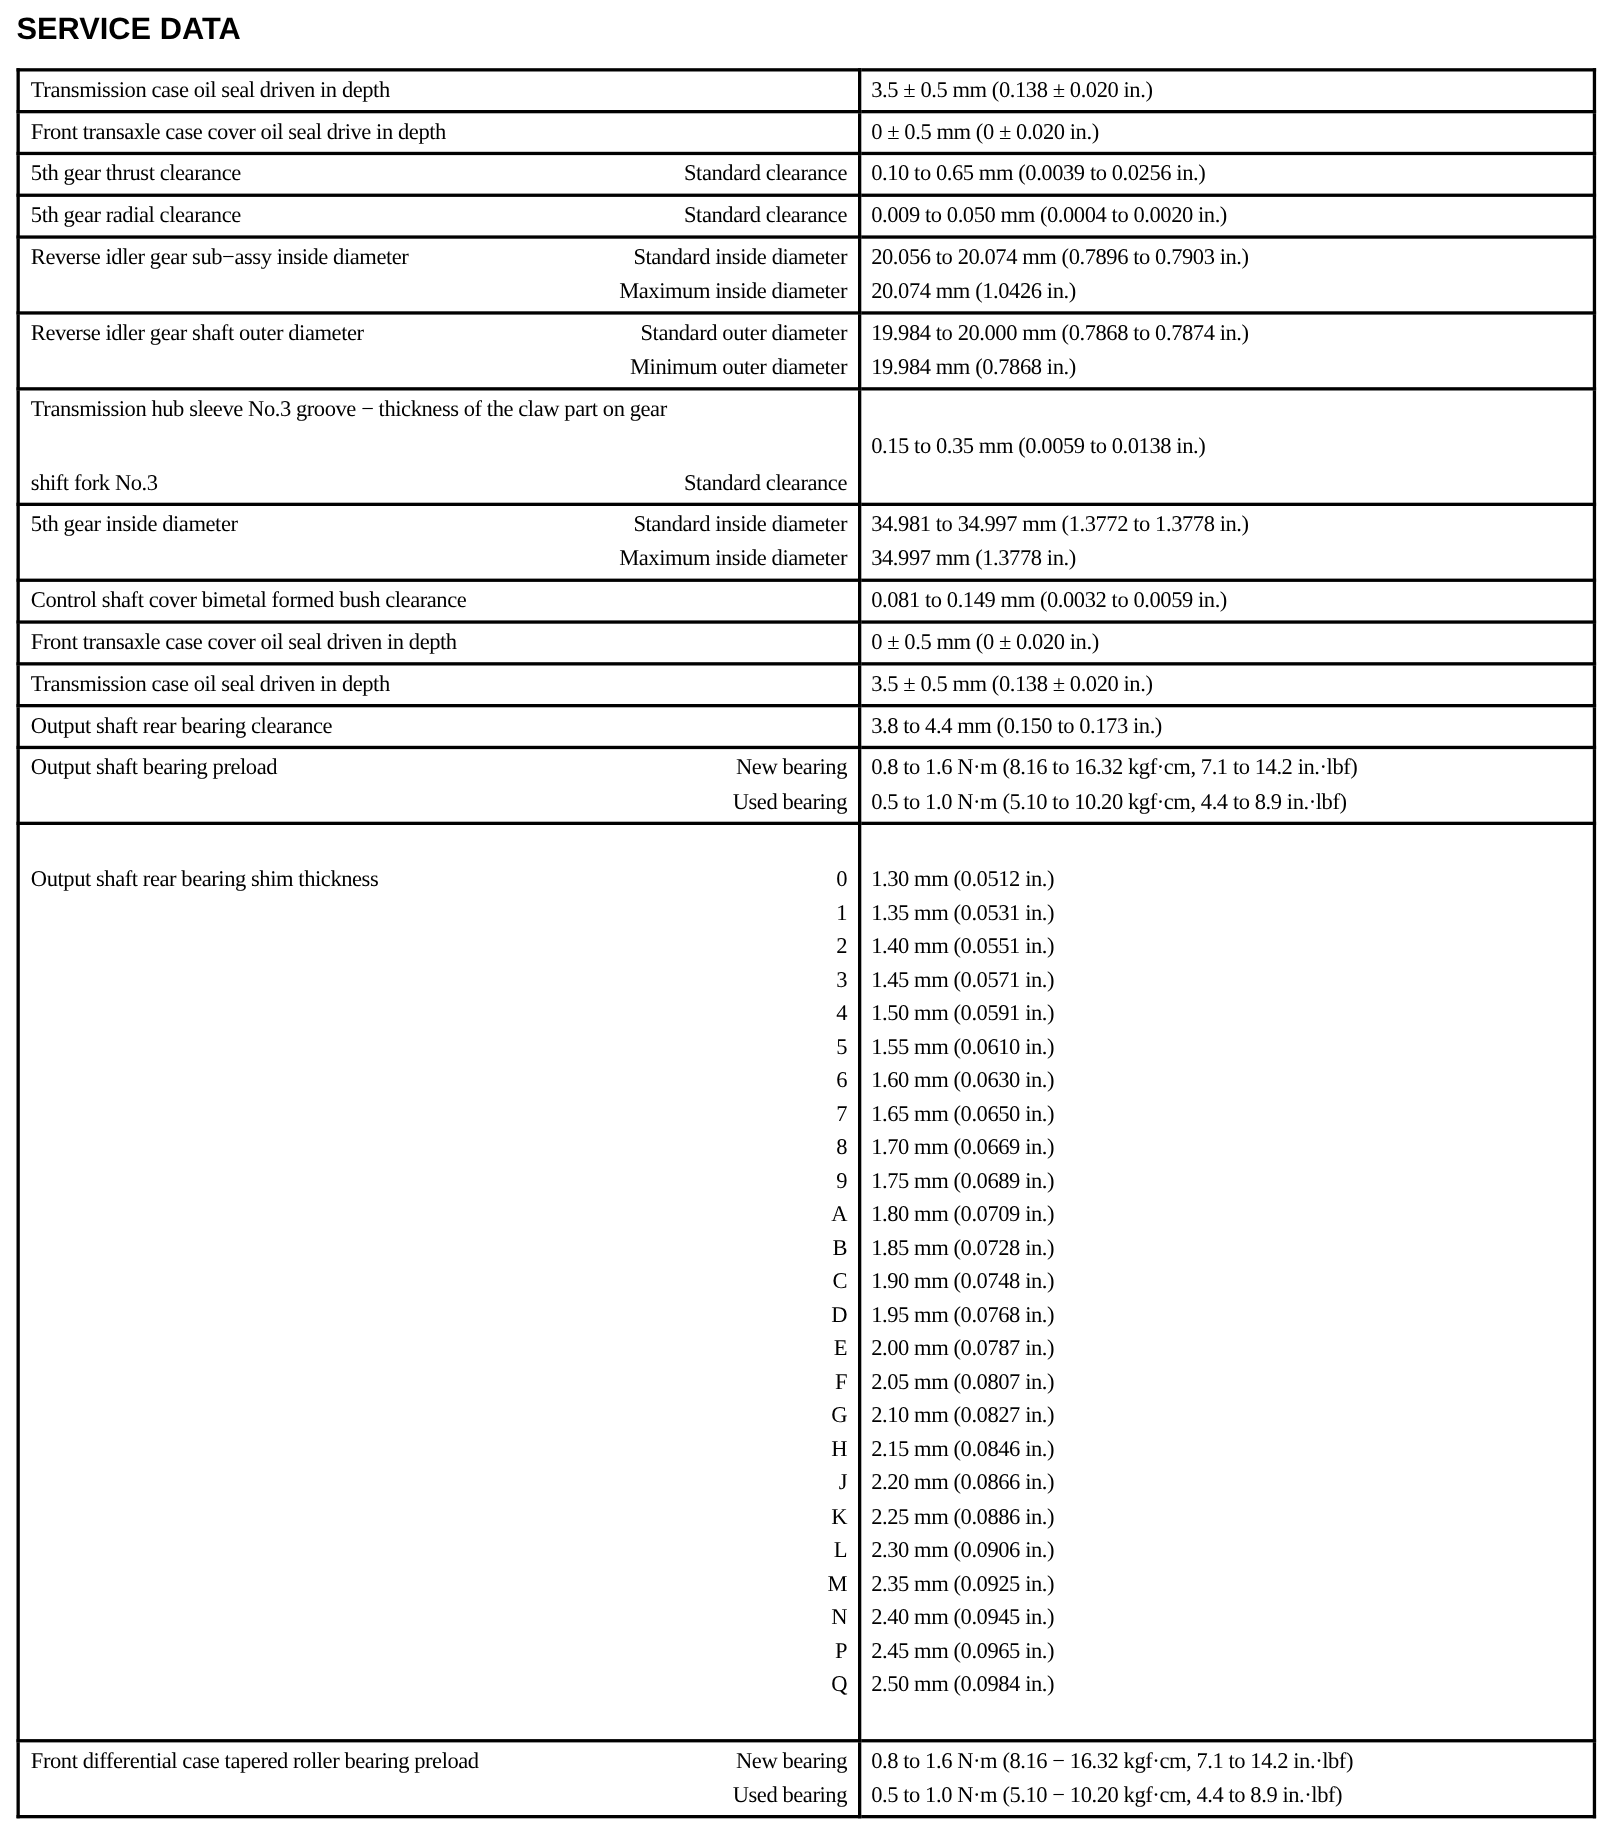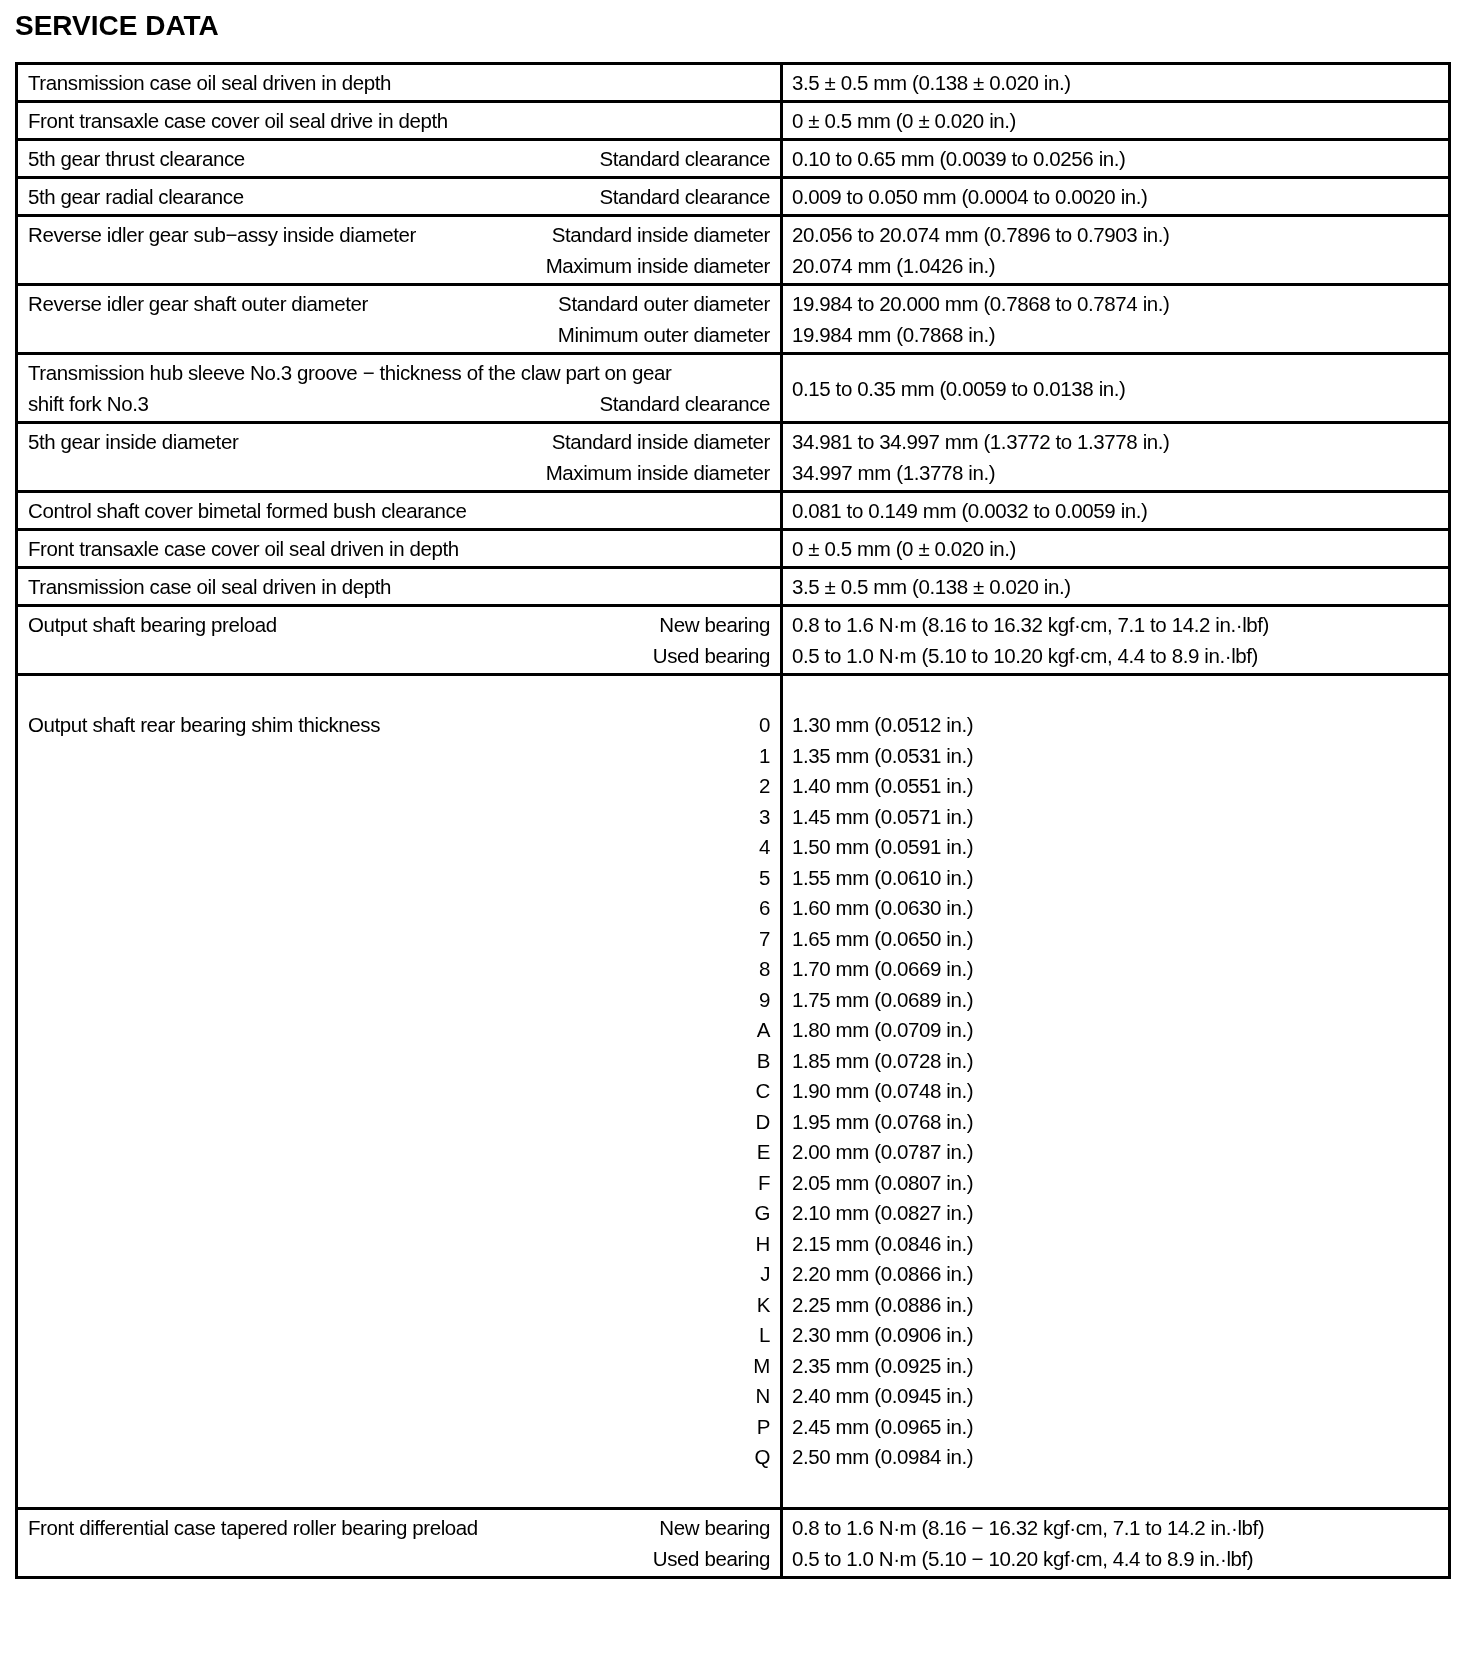--- a/index.html
+++ b/index.html
@@ -36,20 +36,21 @@
       font-size: 20.5px;
       line-height: 31px;
       letter-spacing: -0.4px;
     }
     .spec-table col.c-item { width: 765px; }
     .spec-table col.c-value { width: 668px; }
     .spec-table td {
       border: 3px solid #000000;
       padding: 0;
       vertical-align: middle;
+      font-family: Liberation Serif, serif;
     }
     .cell-item {
       padding: 2px 10px 2px 10px !important;
     }
     .cell-value {
       padding: 2px 9px 2px 9px !important;
       margin-top: 10px;
     }
     .row-single td { height: 31px; }
     .item-grid {
@@ -64,20 +65,21 @@
       text-align: right;
       white-space: nowrap;
     }
     .cond-line, .val-line {
       display: block;
       height: 31px;
     }
     .item-wrap-second {
       display: flex;
       justify-content: space-between;
+      margin-top: 36px;
     }
     .row-shim td.cell-item {
       vertical-align: top;
       padding-top: 34px !important;
       padding-bottom: 34px !important;
     }
     .row-shim td.cell-value {
       vertical-align: top;
       padding-top: 34px !important;
       padding-bottom: 34px !important;
@@ -230,20 +232,28 @@
 
     <tr class="row-single">
       <td class="cell-item">
         <span>Transmission case oil seal driven in depth</span>
       </td>
       <td class="cell-value">
         <span>3.5 ± 0.5 mm (0.138 ± 0.020 in.)</span>
       </td>
     </tr>
 
+    <tr class="row-single">
+      <td class="cell-item">
+        <span>Output shaft rear bearing clearance</span>
+      </td>
+      <td class="cell-value">
+        <span>3.8 to 4.4 mm (0.150 to 0.173 in.)</span>
+      </td>
+    </tr>
 
     <tr>
       <td class="cell-item">
         <div class="item-grid">
           <span class="item-name">Output shaft bearing preload</span>
           <span class="cond-list">
             <span class="cond-line">New bearing</span>
             <span class="cond-line">Used bearing</span>
           </span>
         </div>

